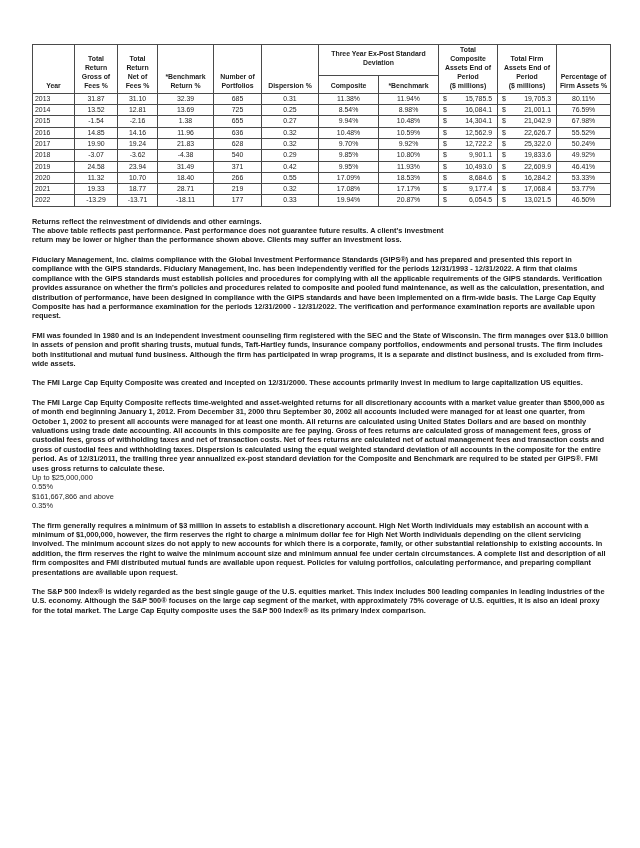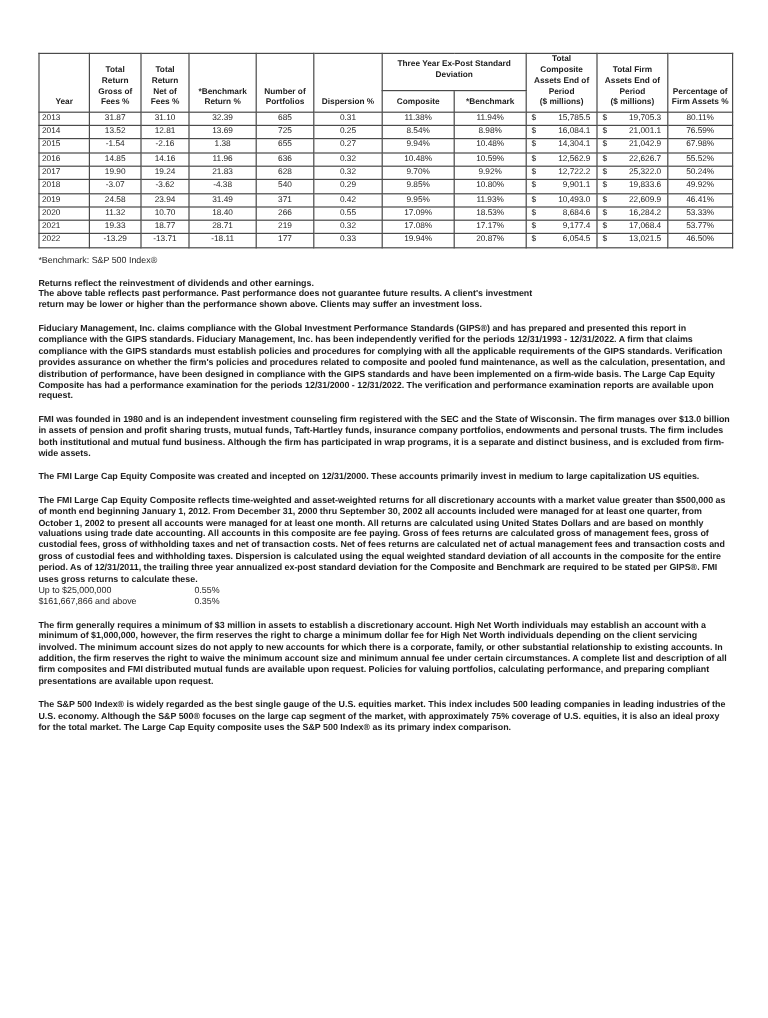--- a/index.html
+++ b/index.html
@@ -56,21 +56,21 @@
   }
   .body-text {
     font-size: 7.4px;
     line-height: 9.4px;
     margin-top: 10px;
     white-space: pre-line;
     font-weight: bold;
   }
   .fee-intro { margin-top: 18px; }
   .fee-schedule { font-size: 7.4px; line-height: 9.4px; }
-  .fee-row { display: flex; }
+  .fee-row { display: flex; flex-direction: column; }
   .fee-tier { width: 130px; }
 </style>
 </head>
 <body>
 
 <div class="page">
 
 
   <table class="perf">
     <colgroup>
@@ -348,21 +348,20 @@
             <span class="money">
               <span>$</span>
               <span>13,021.5</span>
             </span>
           </td>
           <td>46.50%</td>
         </tr>
       </tbody>
   </table>
 
-  <div class="footnote">*Benchmark: S&amp;P 500 Index®</div>
 
   <div class="body-text">Returns reflect the reinvestment of dividends and other earnings.
 The above table reflects past performance.  Past performance does not guarantee future results.  A client's investment
 return may be lower or higher than the performance shown above.  Clients may suffer an investment loss.</div>
   <div class="body-text">Fiduciary Management, Inc. claims compliance with the Global Investment Performance Standards (GIPS®) and has prepared and presented this report in compliance with the GIPS standards. Fiduciary Management, Inc. has been independently verified for the periods 12/31/1993 - 12/31/2022.  A firm that claims compliance with the GIPS standards must establish policies and procedures for complying with all the applicable requirements of the GIPS standards.  Verification provides assurance on whether the firm's policies and procedures related to composite and pooled fund maintenance, as well as the calculation, presentation, and distribution of performance, have been designed in compliance with the GIPS standards and have been implemented on a firm-wide basis.  The Large Cap Equity Composite has had a performance examination for the periods 12/31/2000 - 12/31/2022.  The verification and performance examination reports are available upon request.</div>
   <div class="body-text">FMI was founded in 1980 and is an independent investment counseling firm registered with the SEC and the State of Wisconsin. The firm manages over $13.0 billion in assets of pension and profit sharing trusts, mutual funds, Taft-Hartley funds, insurance company portfolios, endowments and personal trusts. The firm includes both institutional and mutual fund business. Although the firm has participated in wrap programs, it is a separate and distinct business, and is excluded from firm-wide assets.</div>
   <div class="body-text">The FMI Large Cap Equity Composite was created and incepted on 12/31/2000. These accounts primarily invest in medium to large capitalization US equities.</div>
   <div class="body-text">The FMI Large Cap Equity Composite reflects time-weighted and asset-weighted returns for all discretionary accounts with a market value greater than $500,000 as of month end beginning January 1, 2012. From December 31, 2000 thru September 30, 2002 all accounts included were managed for at least one quarter, from October 1, 2002 to present all accounts were managed for at least one month. All returns are calculated using United States Dollars and are based on monthly valuations using trade date accounting. All accounts in this composite are fee paying. Gross of fees returns are calculated gross of management fees, gross of custodial fees, gross of withholding taxes and net of transaction costs.  Net of fees returns are calculated net of actual management fees and transaction costs and gross of custodial fees and withholding taxes.  Dispersion is calculated using the equal weighted standard deviation of all accounts in the composite for the entire period.  As of 12/31/2011, the trailing three year annualized ex-post standard deviation for the Composite and Benchmark are required to be stated per GIPS®.  FMI uses gross returns to calculate these.</div>
 
   <div class="fee-schedule" id="fee-schedule">

